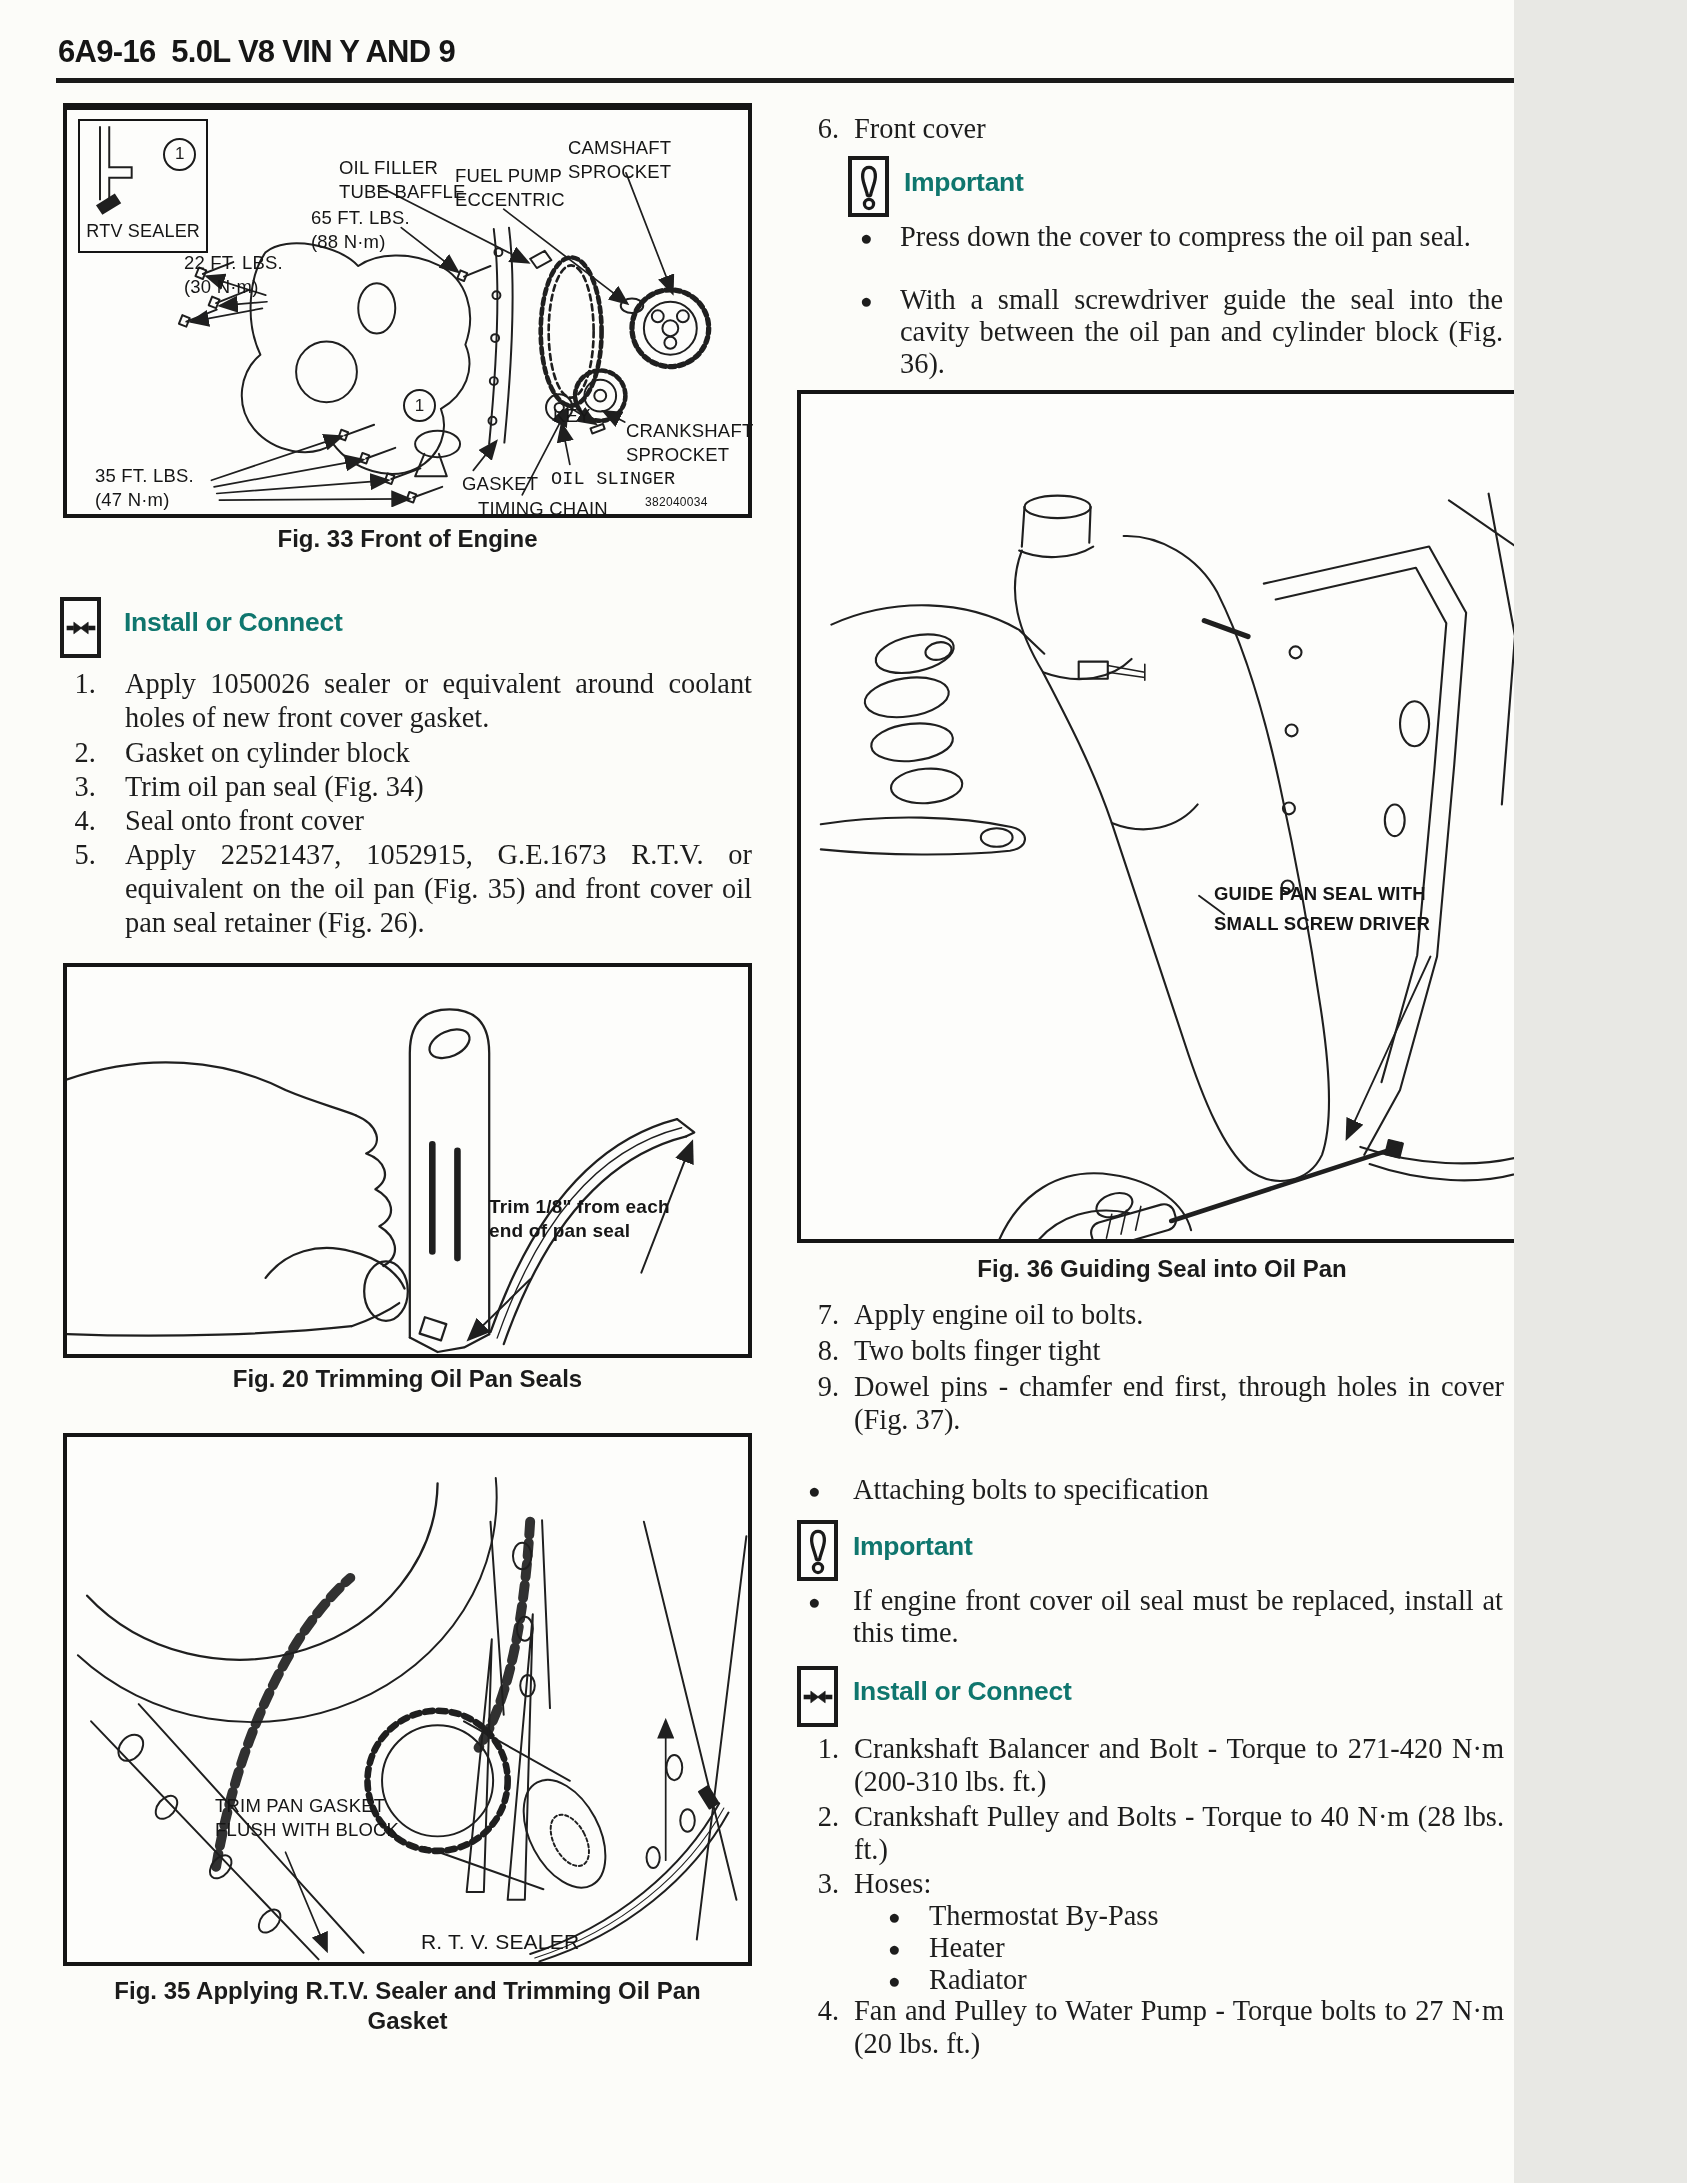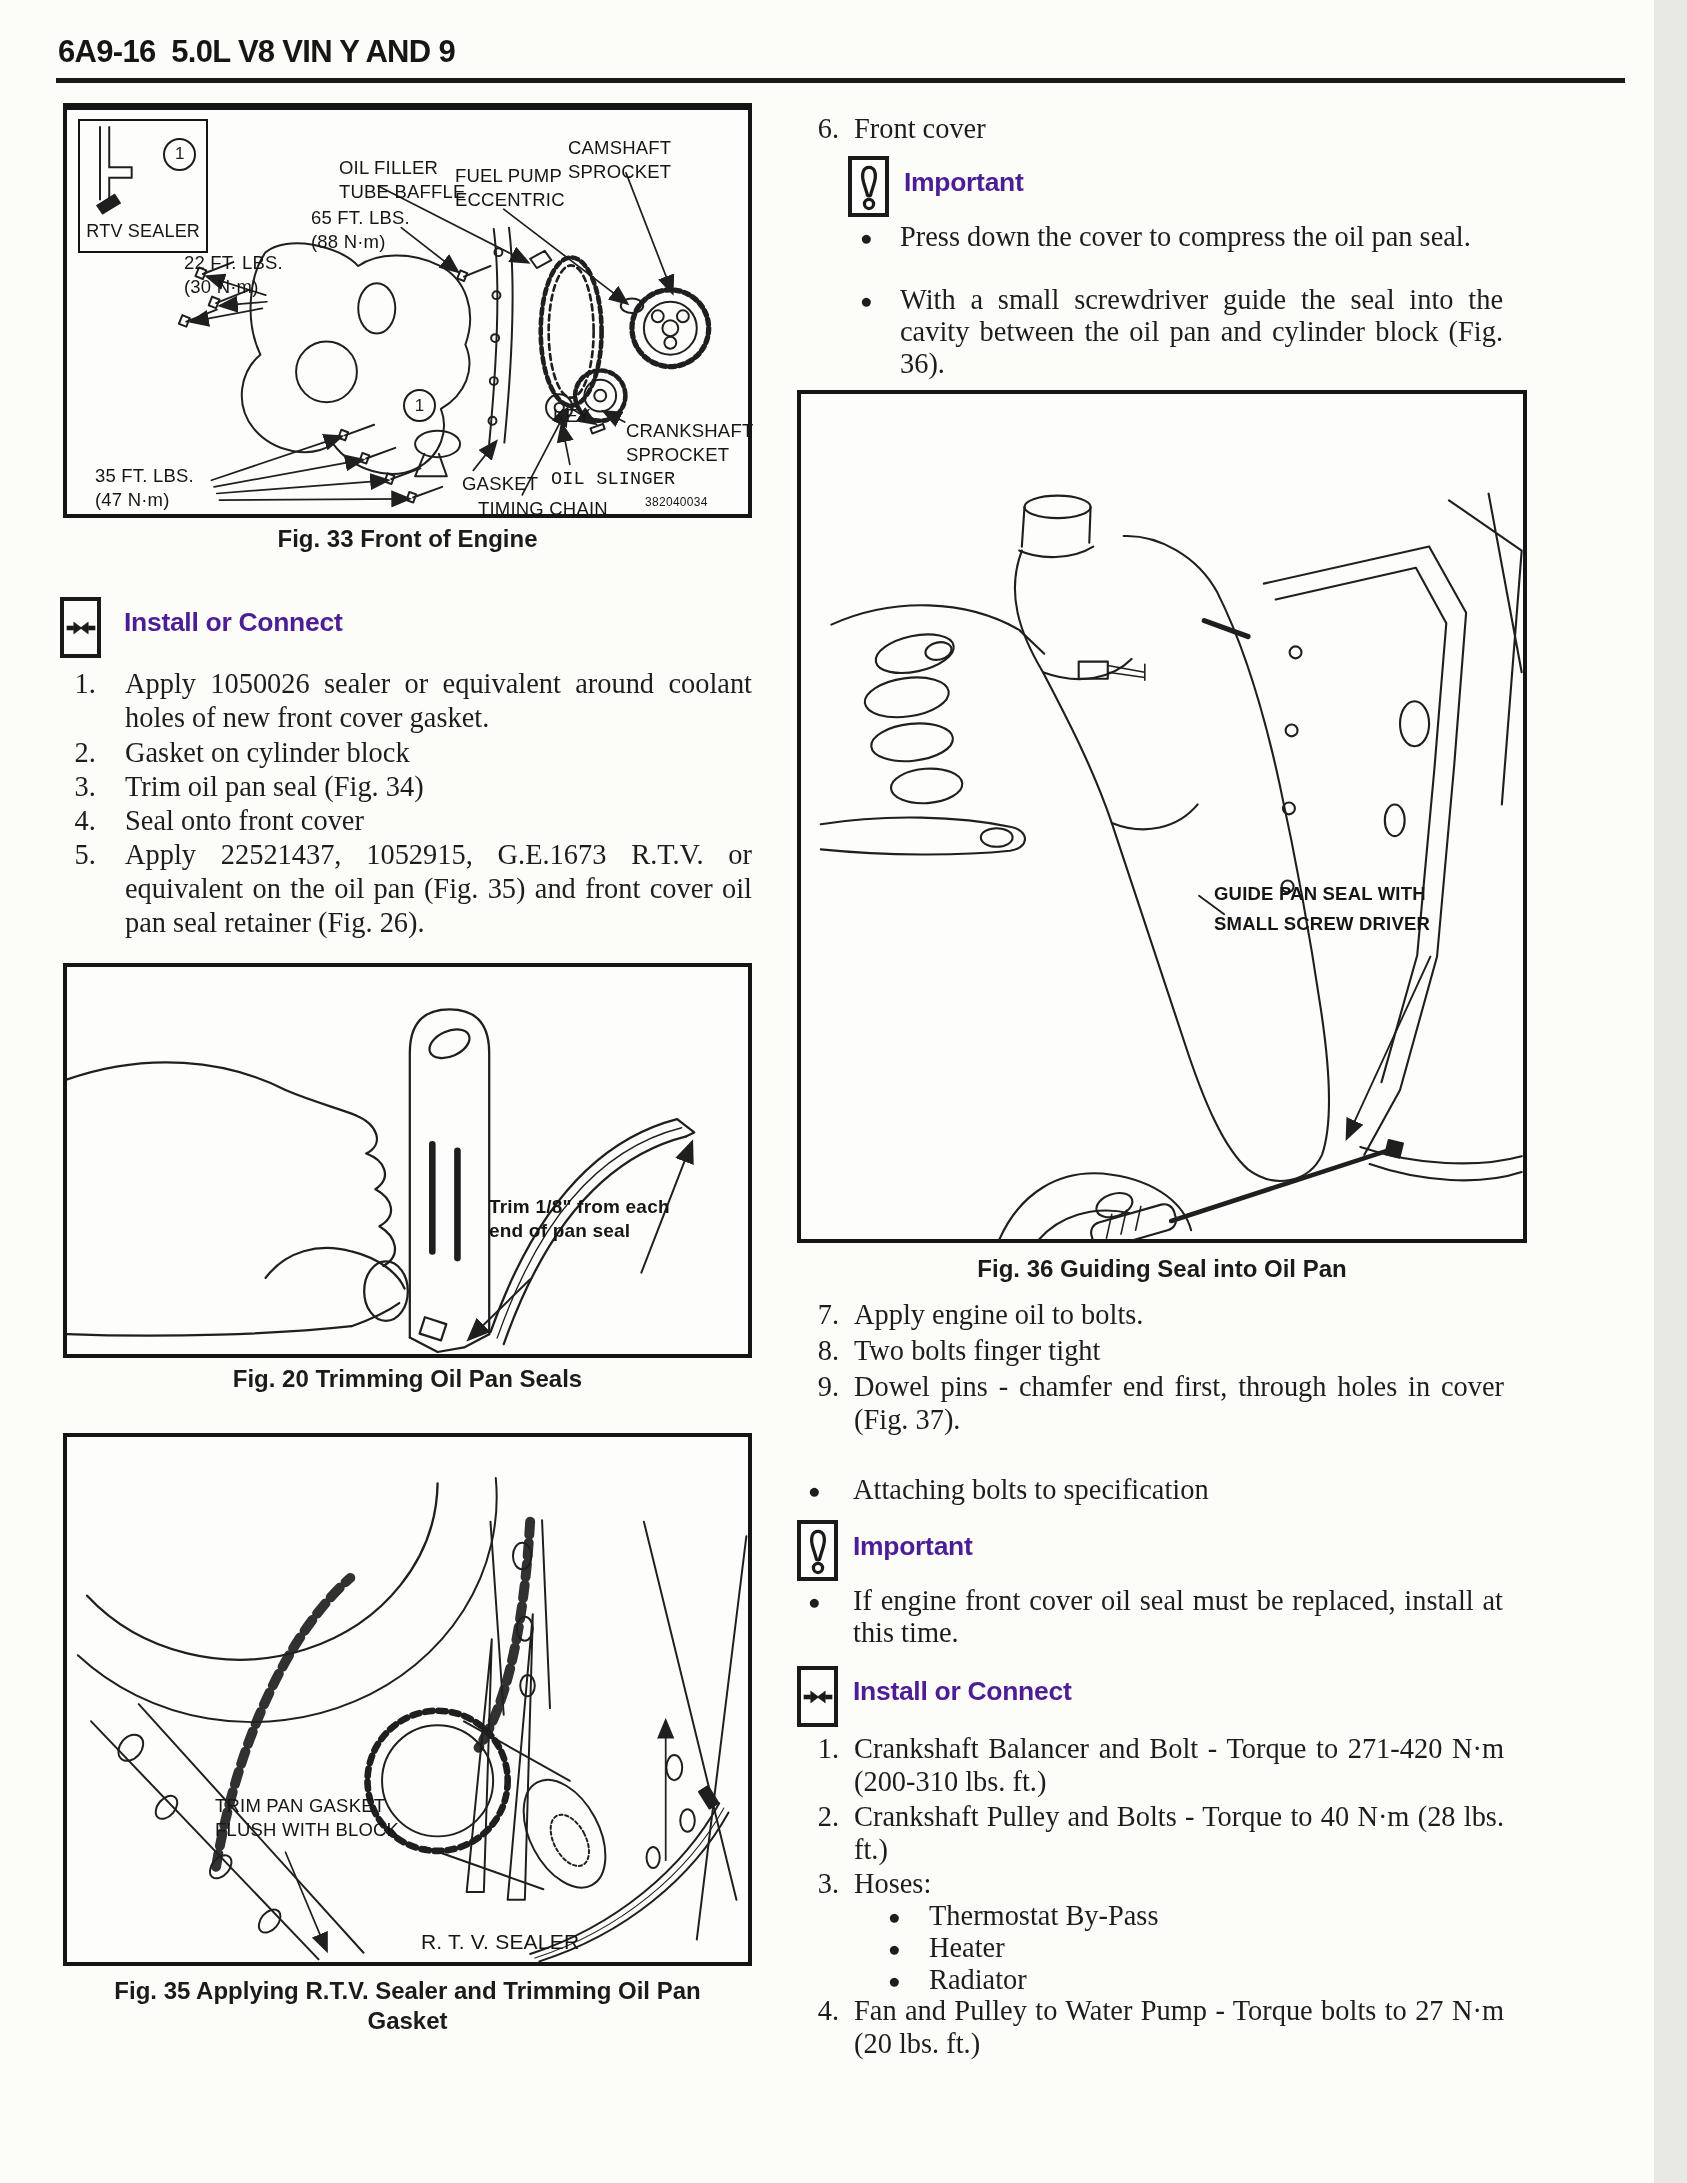--- a/index.html
+++ b/index.html
@@ -1,16 +1,16 @@
 <!DOCTYPE html>
 <html style="font-size:10.6px"><head>
 <meta charset="utf-8">
 <style>
   html,body{margin:0;padding:0;background:#e8e8e4;}
-  .page{position:relative;width:1654px;height:2183px;background:#fcfcf9;color:#1d1d1d;overflow:hidden;
+  .page{position:relative;width:1514px;height:2183px;background:#fcfcf9;color:#1d1d1d;overflow:hidden;
         font-family:"Liberation Serif","DejaVu Serif",serif;}
   .hdr{position:absolute;left:58px;top:34px;font-family:"Liberation Sans","DejaVu Sans",sans-serif;
        font-weight:700;font-size:31px;letter-spacing:-0.7px;white-space:pre;color:#161616;}
   .hdr-rule{position:absolute;left:56px;top:78px;width:1569px;height:4.6px;background:#1a1a1a;}
   .fig{position:absolute;border:4px solid #151515;background:#fdfdfb;box-sizing:border-box;}
   .fig svg{position:absolute;left:0;top:0;}
   .fig33{border-top-width:7.3px;}
   .caption{position:absolute;font-family:"Liberation Sans","DejaVu Sans",sans-serif;font-weight:600;
            font-size:24px;text-align:center;white-space:pre-line;line-height:30px;color:#1b1b1b;}
   .flabel{position:absolute;font-family:"Liberation Sans","DejaVu Sans",sans-serif;font-weight:500;
@@ -18,21 +18,21 @@
   .flabel.bold{font-weight:600;}
   .tiny{font-size:12px;letter-spacing:0.3px;}
   .circnum{position:absolute;width:29px;height:29px;border:2px solid #1b1b1b;border-radius:50%;
            display:flex;align-items:center;justify-content:center;font-family:"Liberation Sans",sans-serif;
            font-size:17px;font-weight:500;background:#fdfdfb;}
   .inset{position:absolute;left:11.2px;top:8.6px;width:126px;height:130px;border:2.6px solid #151515;background:#fdfdfb;}
   .inset .flabel{width:100%;text-align:center;}
   .sym-box{position:absolute;width:41px;height:61px;border:4.6px solid #1a1a1a;background:#fdfdfb;
            display:flex;align-items:center;justify-content:center;box-sizing:border-box;}
   .sym-label{position:absolute;font-family:"Liberation Sans","DejaVu Sans",sans-serif;font-weight:700;
-             font-size:26.5px;letter-spacing:-0.3px;color:#4c1d95;}
+             font-size:26.5px;letter-spacing:-0.3px;color:#0f766e;}
   .lrow,.rrow,.brow{position:absolute;font-size:28.4px;line-height:34px;}
   .lnum{position:absolute;left:14.6px;}
   .ltxt{margin-left:65px;text-align:justify;}
   .rrow{line-height:33px;}
   .rnum{position:absolute;left:0;width:42px;text-align:right;}
   .rtxt{margin-left:57px;text-align:justify;}
   .brow{line-height:32px;}
   .bdot{position:absolute;left:0;top:1.3px;font-size:21px;}
   .btxt{text-align:justify;}
   .artifact{position:absolute;background:#1c1c1c;}

